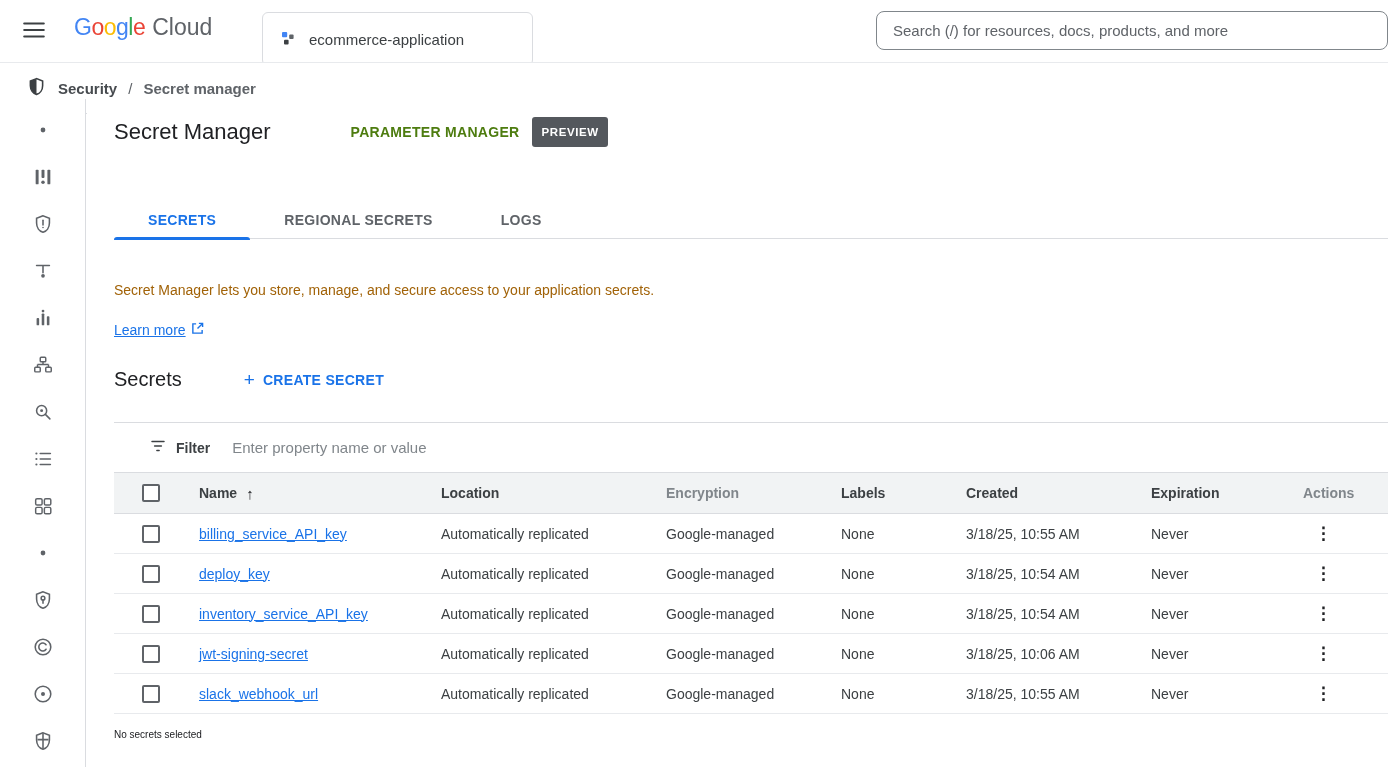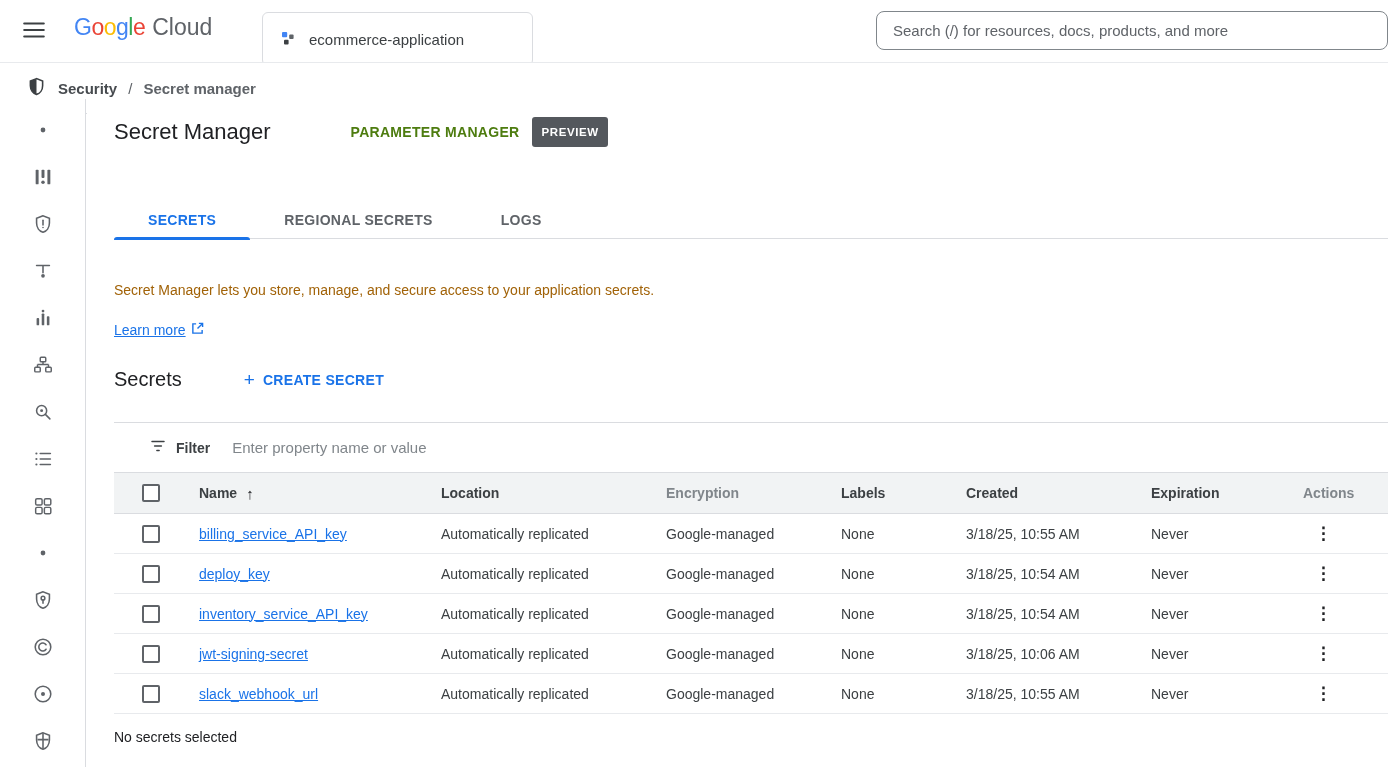--- a/index.html
+++ b/index.html
@@ -80,21 +80,21 @@
   .name-th { display:flex; align-items:center; gap:9px; cursor:pointer; }
   .sort-arrow { font-size:15px; color:#202124; }
   .name-link { color:#1a73e8; text-decoration:underline; cursor:pointer; }
   .c-actions { padding-left:24px; }
   .th-actions { padding-left:12px; }
   .dots { font-size:17px; font-weight:700; color:#202124; cursor:pointer; line-height:1; letter-spacing:0; }
 
   input.cb { appearance:none; -webkit-appearance:none; width:18px; height:18px; border:2px solid #5f6368;
     border-radius:2px; background:#fff; cursor:pointer; display:block; }
 
-  .status { position:absolute; left:27px; top:630px; font-size:14px; color:#202124; }
+  .status { position:absolute; left:27px; top:630px; font-size:10px; color:#202124; }
 </style>
 </head>
 <body>
 
 <div class="topbar">
   <button class="hamburger">
     <svg width="26" height="26" viewBox="0 0 24 24">
         <path d="M3 6h18M3 12h18M3 18h18" stroke="#3c4043" stroke-width="2" stroke-linecap="round"></path>
       </svg>
   </button>

